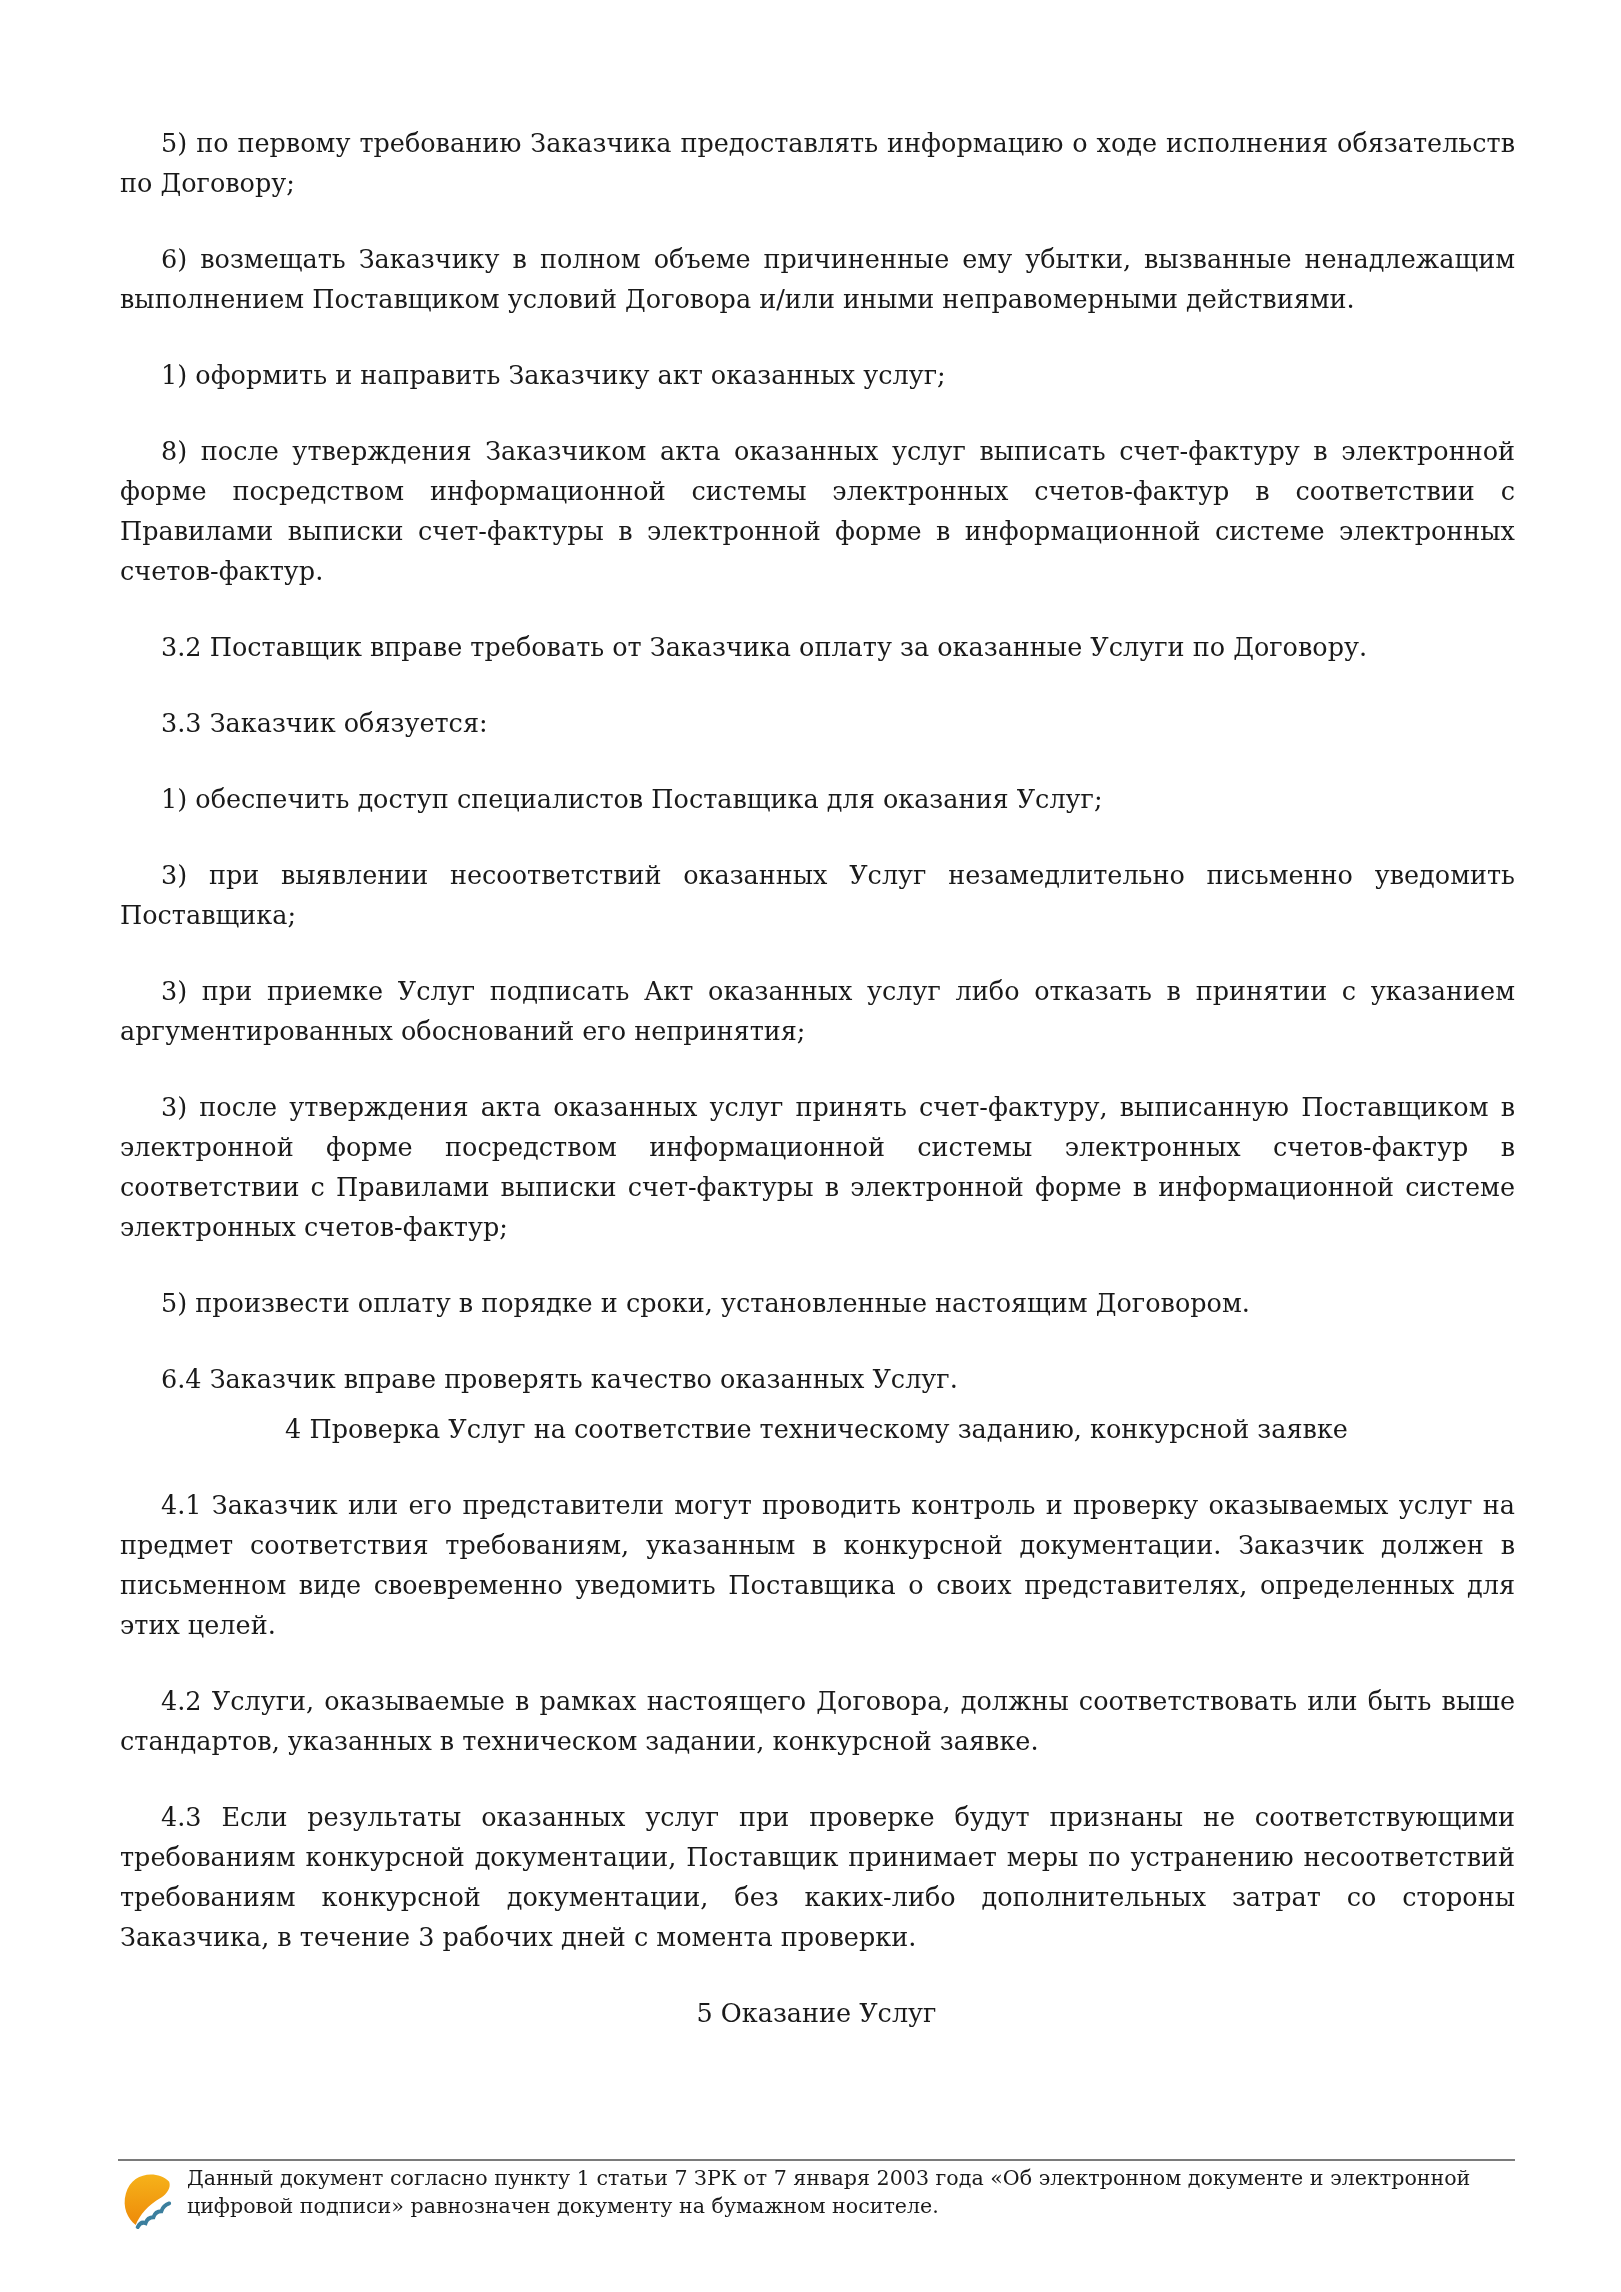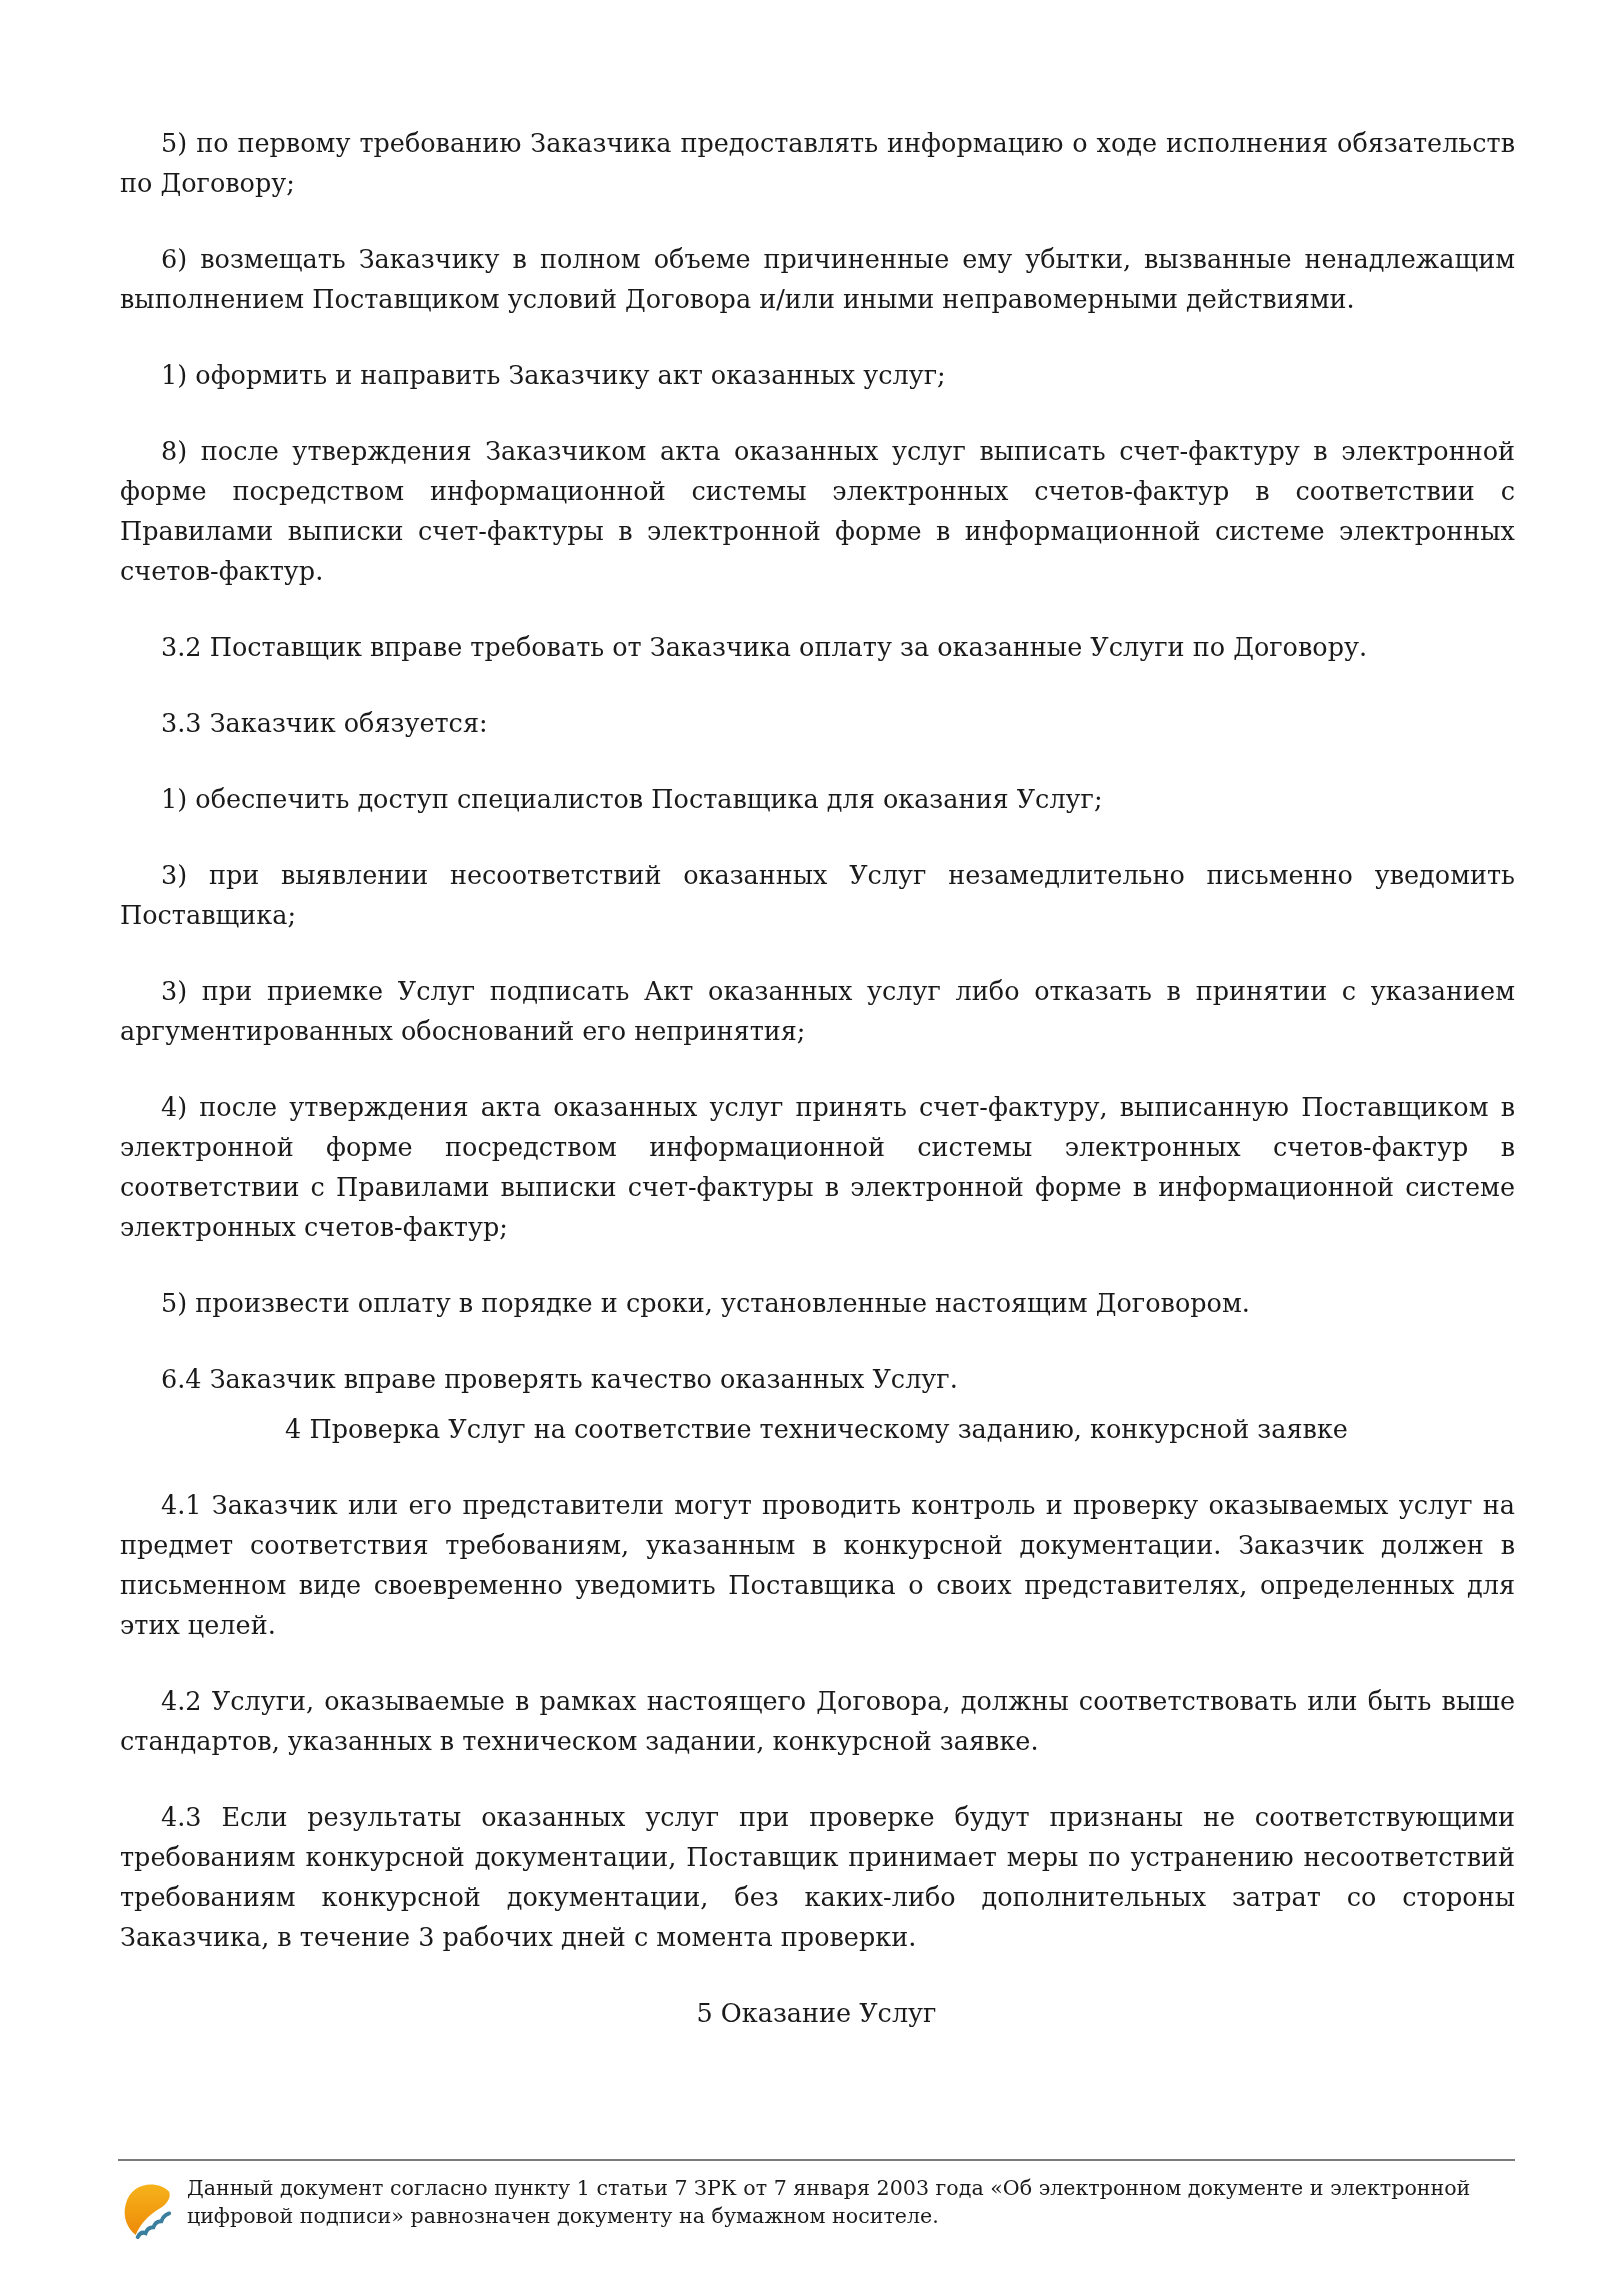--- a/index.html
+++ b/index.html
@@ -9,21 +9,21 @@
     font-family: "DejaVu Serif", "Liberation Serif", serif;
     font-size: 25.5px; line-height: 40px; color: #1a1a1a;
   }
   .para { margin: 0 0 36px 2px; text-indent: 41px; text-align: justify; }
   .para.tight { margin-bottom: 9.8px; }
   .heading {
     margin: 0 0 36px 0; text-align: center; font-weight: normal;
   }
   .footer {
     position: absolute; left: 118px; top: 2159px; width: 1397px;
-    border-top: 2.9px solid #7a7a7a; padding-top: 13px;
+    border-top: 2.9px solid #7a7a7a; padding-top: 3px;
     display: flex; align-items: flex-start;
   }
   .logo { width: 63px; height: 63px; flex: 0 0 63px; margin-right: 5.9px; margin-top: 3.9px; }
   .footer-text {
     font-family: "DejaVu Serif", "Liberation Serif", serif;
     font-size: 20.6px; line-height: 28px; color: #1a1a1a;
   }
 </style>
 </head>
 <body>
@@ -31,21 +31,21 @@
 <div class="page">
   <p class="para">5) по первому требованию Заказчика предоставлять информацию о ходе исполнения обязательств по Договору;</p>
   <p class="para">6) возмещать Заказчику в полном объеме причиненные ему убытки, вызванные ненадлежащим выполнением Поставщиком условий Договора и/или иными неправомерными действиями.</p>
   <p class="para">1) оформить и направить Заказчику акт оказанных услуг;</p>
   <p class="para">8) после утверждения Заказчиком акта оказанных услуг выписать счет-фактуру в электронной форме посредством информационной системы электронных счетов-фактур в соответствии с Правилами выписки счет-фактуры в электронной форме в информационной системе электронных счетов-фактур.</p>
   <p class="para">3.2 Поставщик вправе требовать от Заказчика оплату за оказанные Услуги по Договору.</p>
   <p class="para">3.3 Заказчик обязуется:</p>
   <p class="para">1) обеспечить доступ специалистов Поставщика для оказания Услуг;</p>
   <p class="para">3) при выявлении несоответствий оказанных Услуг незамедлительно письменно уведомить Поставщика;</p>
   <p class="para">3) при приемке Услуг подписать Акт оказанных услуг либо отказать в принятии с указанием аргументированных обоснований его непринятия;</p>
-  <p class="para">4) после утверждения акта оказанных услуг принять счет-фактуру, выписанную Поставщиком в электронной форме посредством информационной системы электронных счетов-фактур в соответствии с Правилами выписки счет-фактуры в электронной форме в информационной системе электронных счетов-фактур;</p>
+  <p class="para">3) после утверждения акта оказанных услуг принять счет-фактуру, выписанную Поставщиком в электронной форме посредством информационной системы электронных счетов-фактур в соответствии с Правилами выписки счет-фактуры в электронной форме в информационной системе электронных счетов-фактур;</p>
   <p class="para">5) произвести оплату в порядке и сроки, установленные настоящим Договором.</p>
   <p class="para tight">6.4 Заказчик вправе проверять качество оказанных Услуг.</p>
 
   <h2 class="heading" style="font-size:25.5px;">4 Проверка Услуг на соответствие техническому заданию, конкурсной заявке</h2>
   <p class="para">4.1 Заказчик или его представители могут проводить контроль и проверку оказываемых услуг на предмет соответствия требованиям, указанным в конкурсной документации. Заказчик должен в письменном виде своевременно уведомить Поставщика о своих представителях, определенных для этих целей.</p>
   <p class="para">4.2 Услуги, оказываемые в рамках настоящего Договора, должны соответствовать или быть выше стандартов, указанных в техническом задании, конкурсной заявке.</p>
   <p class="para">4.3 Если результаты оказанных услуг при проверке будут признаны не соответствующими требованиям конкурсной документации, Поставщик принимает меры по устранению несоответствий требованиям конкурсной документации, без каких-либо дополнительных затрат со стороны Заказчика, в течение 3 рабочих дней с момента проверки.</p>
 
   <h2 class="heading" style="font-size:25.5px;margin-top:8px;">5 Оказание Услуг</h2>
 </div>

